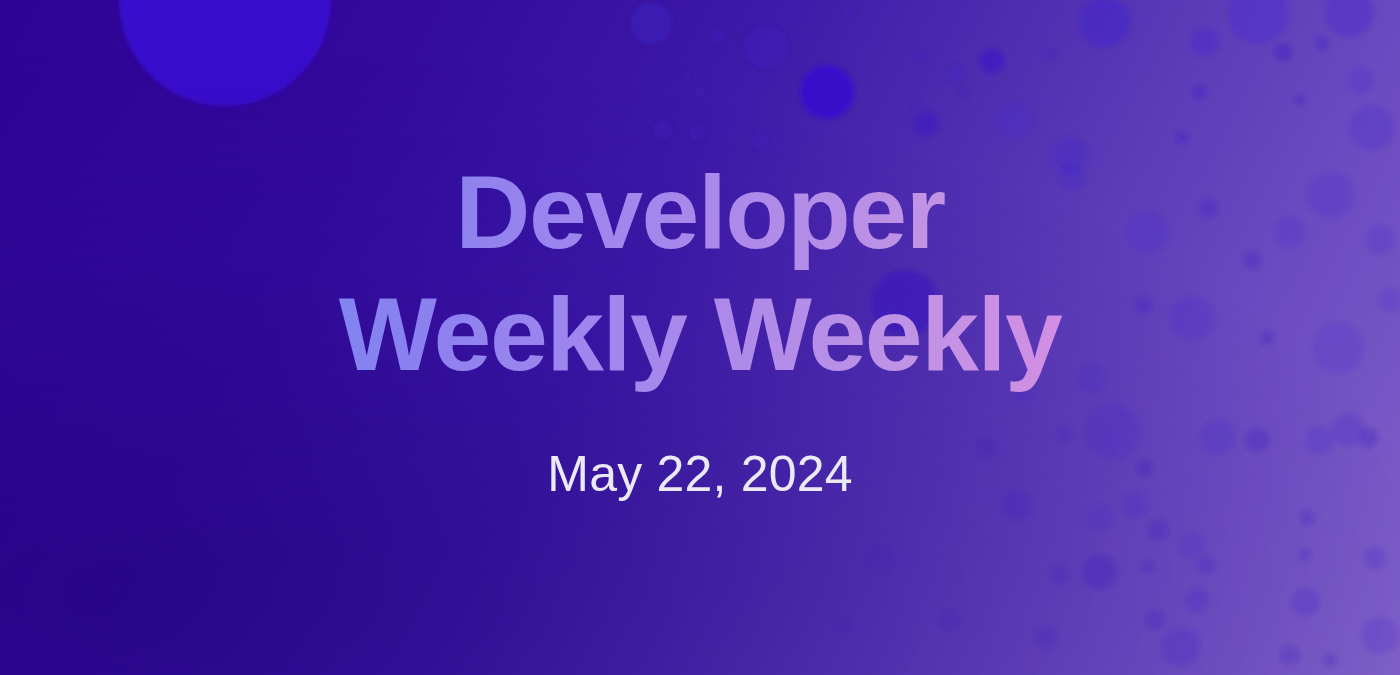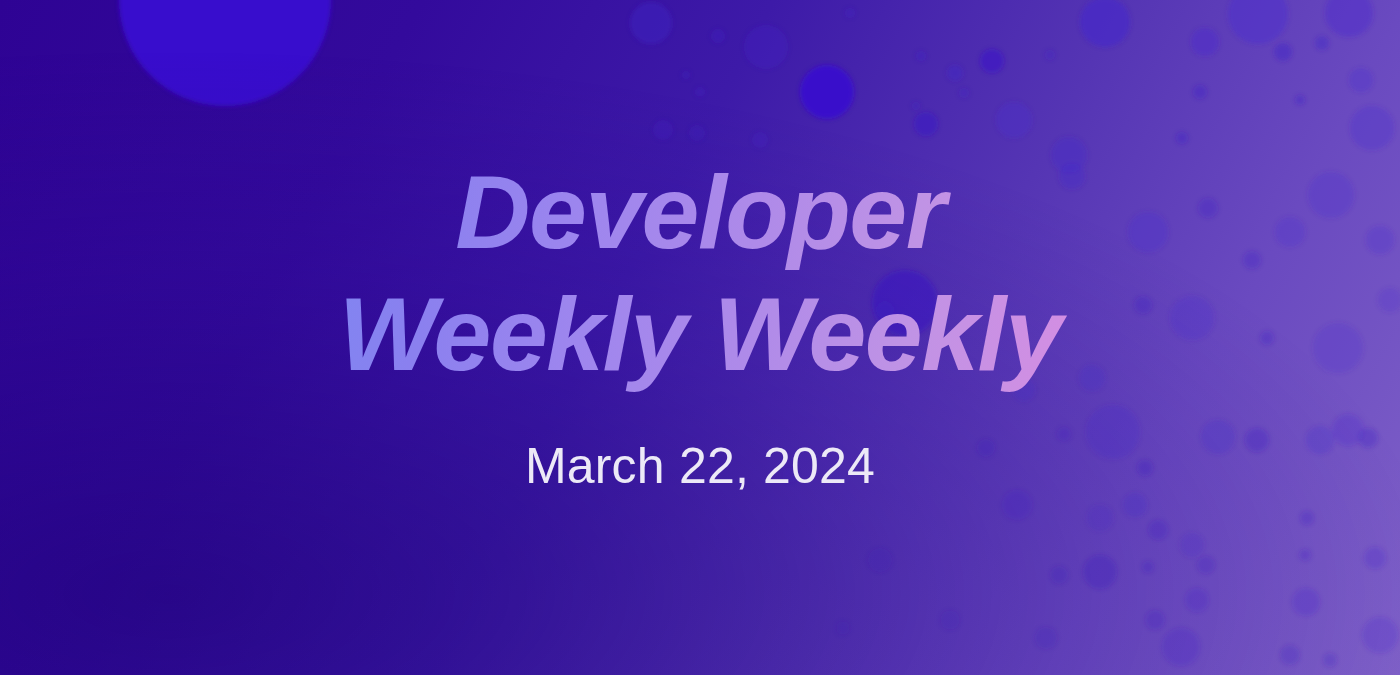--- a/index.html
+++ b/index.html
@@ -35,27 +35,26 @@
     flex-direction: column;
     align-items: center;
     justify-content: center;
     text-align: center;
   }
   .headline {
     font-size: 104px;
     font-weight: 700;
     line-height: 1.17;
     letter-spacing: -1.5px;
-    margin: 8px;
+    margin: 16px;
     padding: 0 40px;
     background-image: linear-gradient(96deg, #7d87f2 0%, #8a80ef 16%, #9e86ee 36%, #ae8ae9 56%, #c093e5 76%, #d78de2 100%);
     -webkit-background-clip: text;
     background-clip: text;
     color: transparent;
-    font-style: italic;
     -webkit-text-fill-color: transparent;
   }
   .headline-line { display: block; }
   .subtitle {
     margin: 34px 0 0 0;
     font-size: 50px;
     font-weight: 400;
     letter-spacing: 0.2px;
     color: #ece9f7;
   }
@@ -156,16 +155,16 @@
       </g>
   </svg>
 
   <div class="vignette"></div>
 
   <div class="content">
     <h1 class="headline shift-up">
       <span class="headline-line">Developer</span>
       <span class="headline-line">Weekly Weekly</span>
     </h1>
-    <div class="subtitle shift-up">March 22, 2024</div>
+    <div class="subtitle shift-up">May 22, 2024</div>
   </div>
 
 </div>
 
 </body></html>

